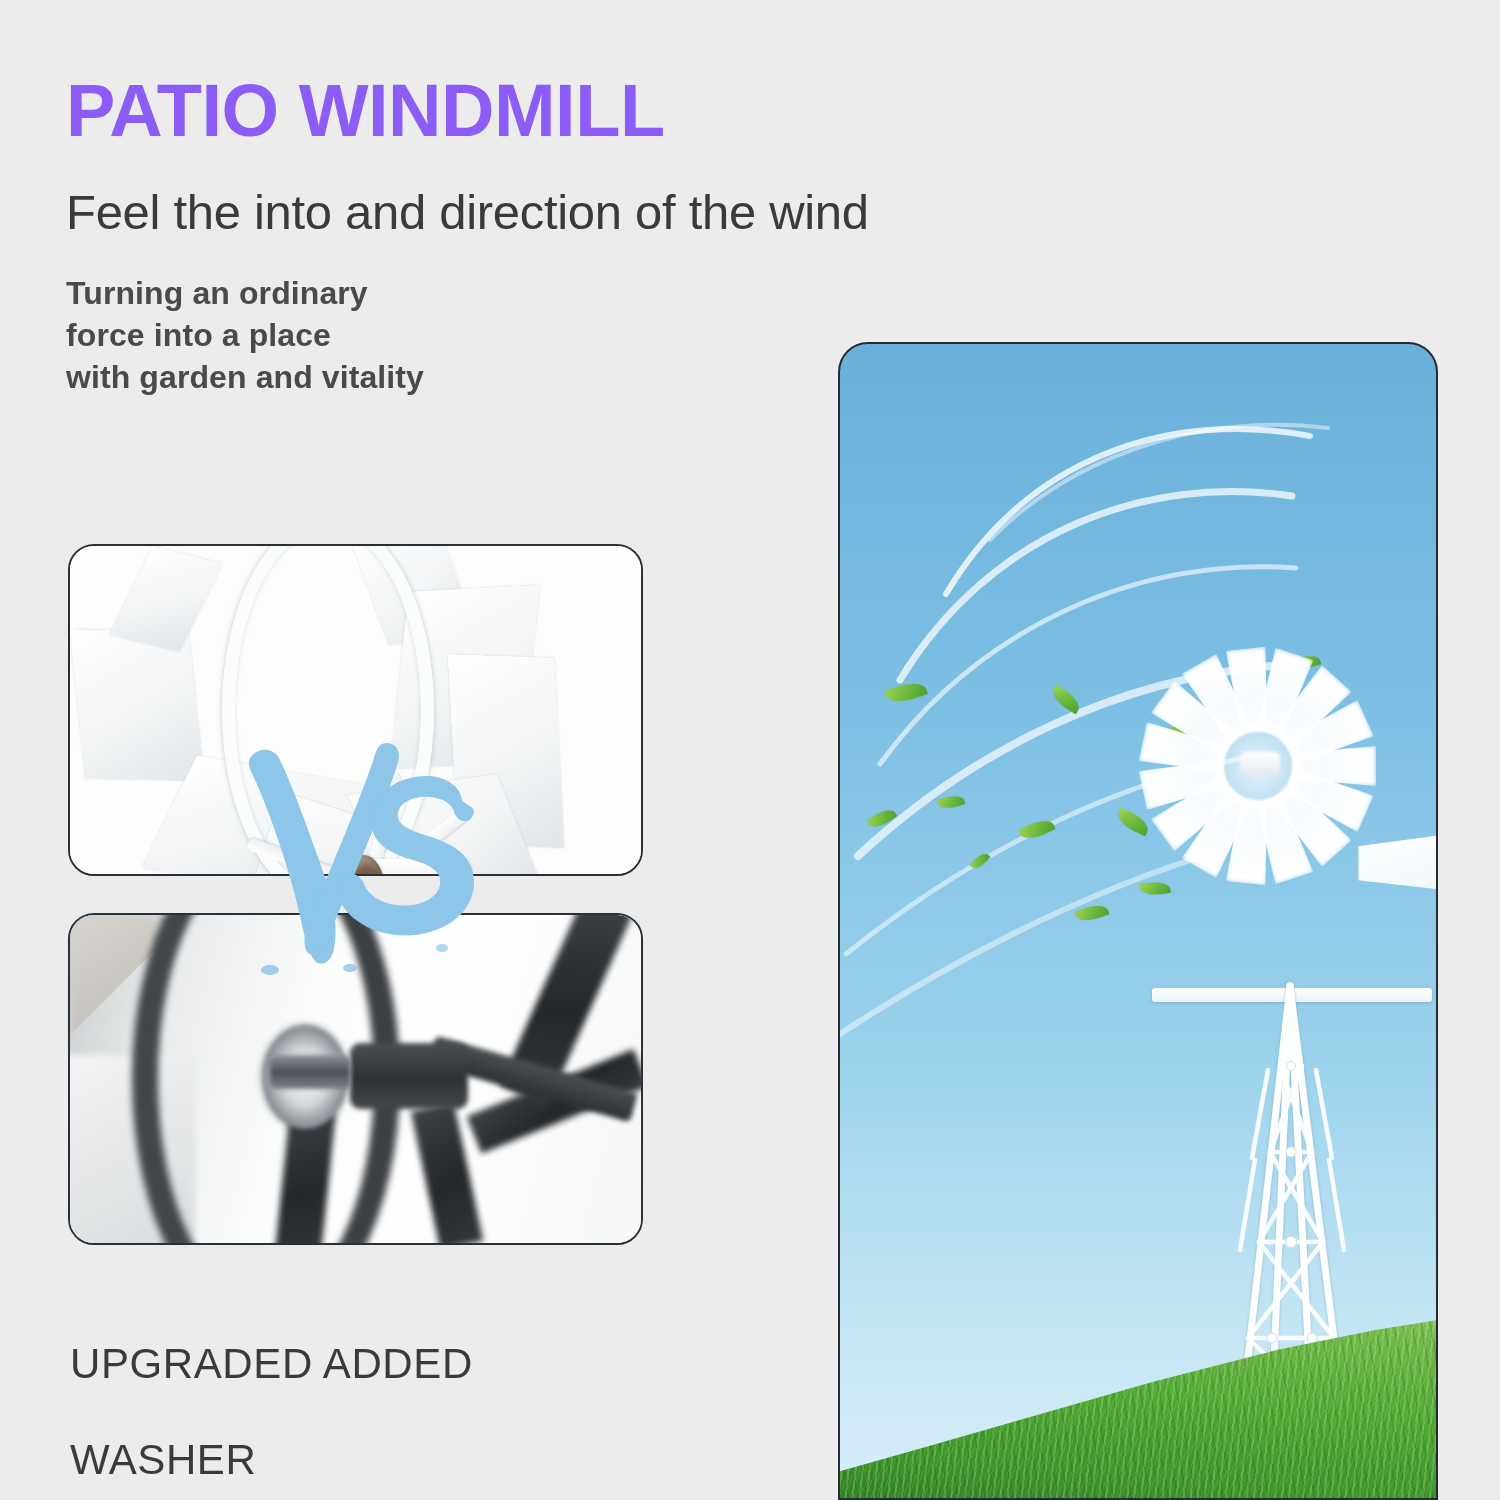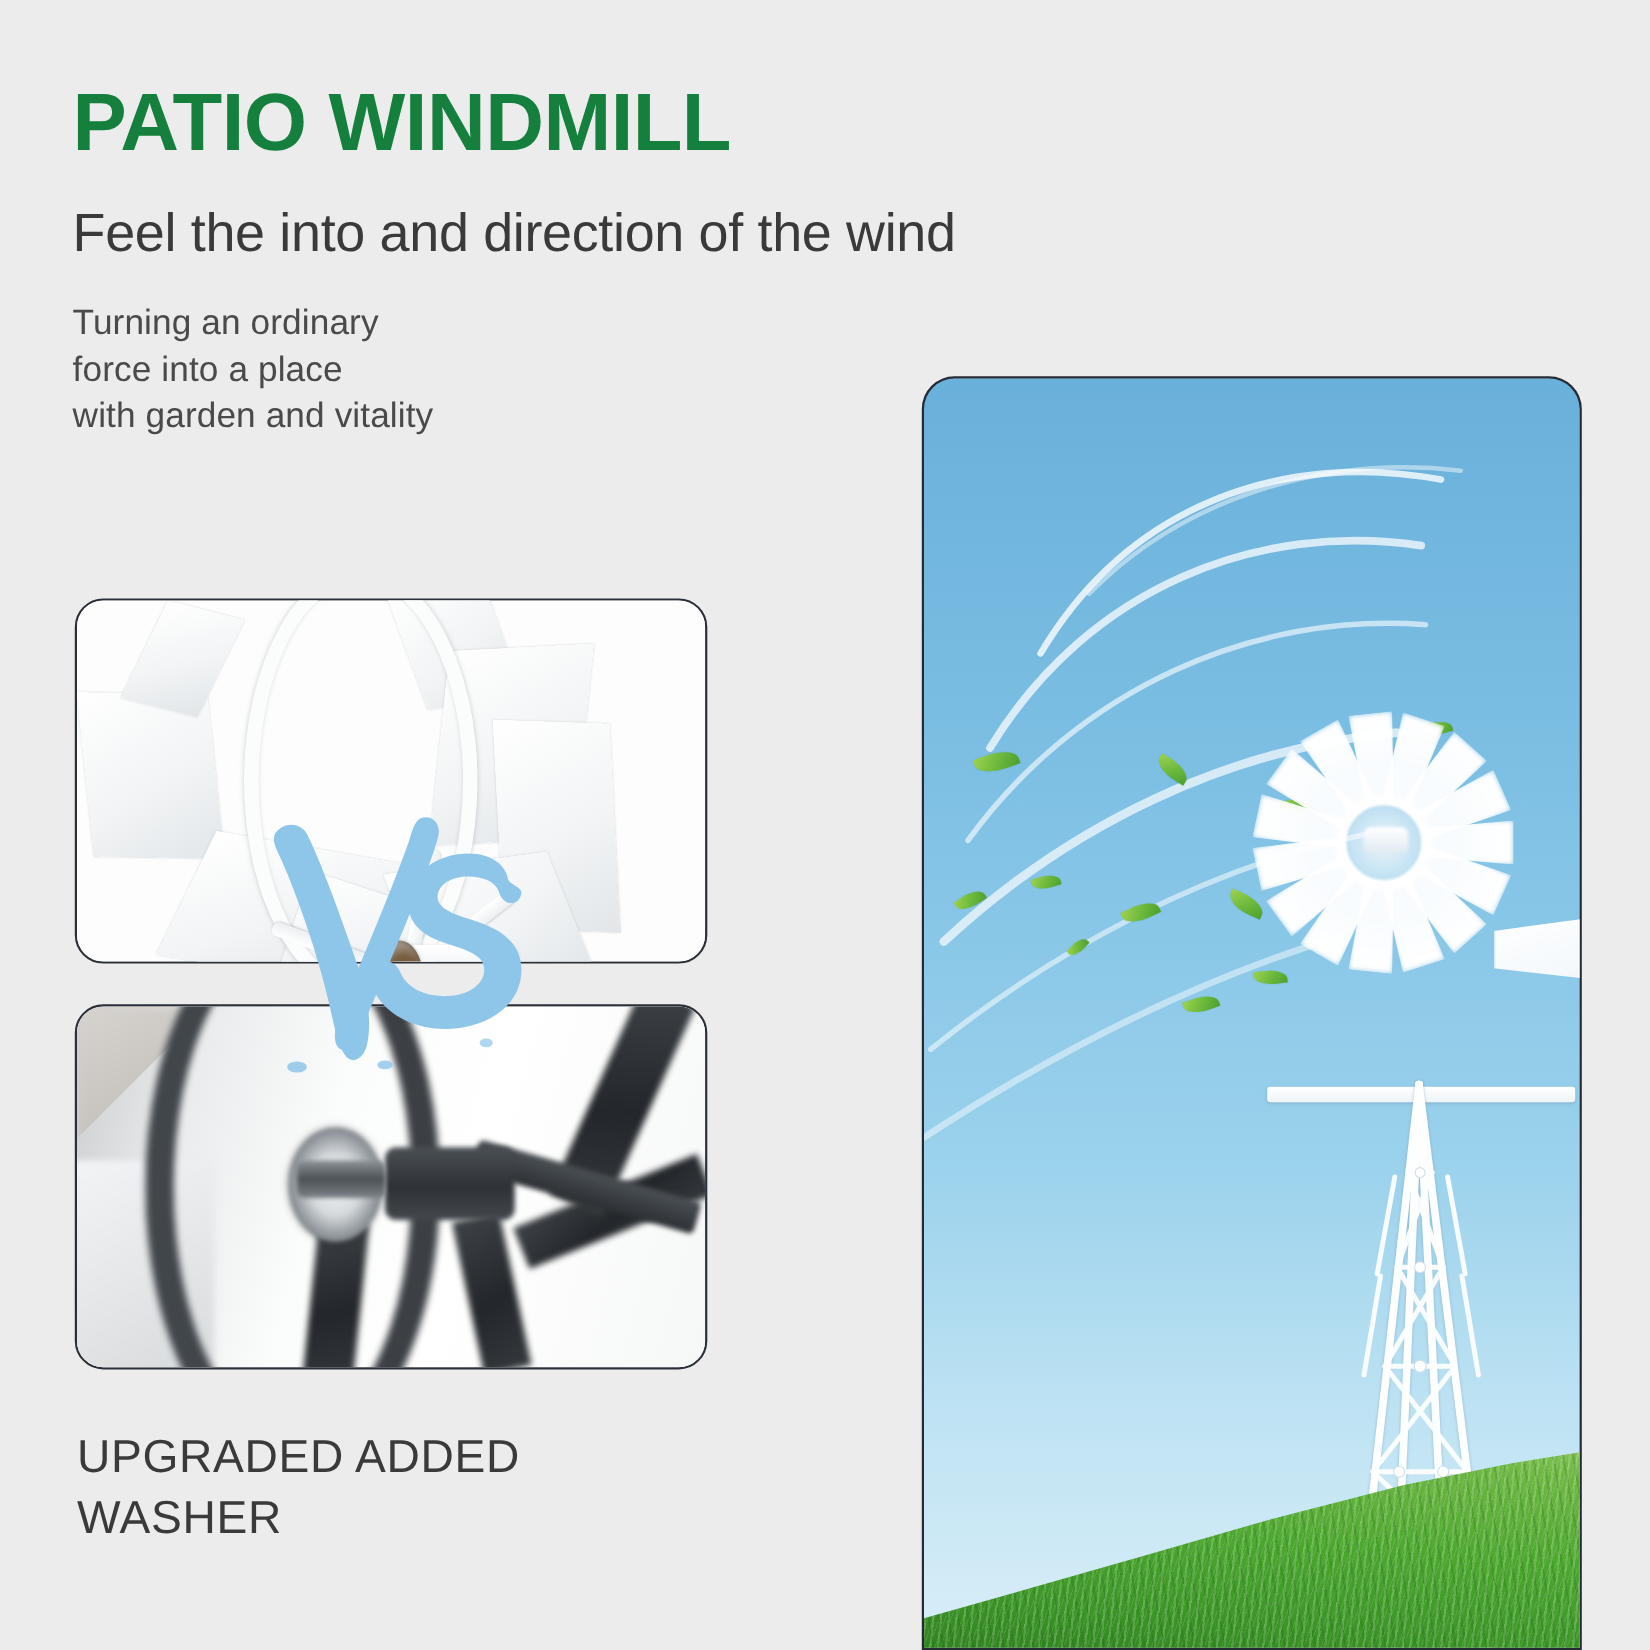--- a/index.html
+++ b/index.html
@@ -8,40 +8,40 @@
     background:#ececec;
     font-family:"Liberation Sans", sans-serif;
     overflow:hidden;
     position:relative;
   }
 
   
   #headline {
     position:absolute; left:66px; top:74px;
     font-size:74px; font-weight:bold; letter-spacing:-0.5px;
-    color:#15803d; line-height:1.0; white-space:nowrap;
+    color:#8b5cf6; line-height:1.0; white-space:nowrap;
   }
   #subhead {
     position:absolute; left:66px; top:186px;
     font-size:49px; font-weight:400; color:#3a3a3a;
     letter-spacing:-0.3px; line-height:1.1; white-space:nowrap;
   }
   #blurb {
     position:absolute; left:66px; top:272px;
     font-size:32px; font-weight:300; color:#4a4a4a;
     line-height:1.32; letter-spacing:0.1px;
   }
-  #blurb div { white-space:nowrap; }
+  #blurb div { white-space:nowrap;font-weight:bold; }
 
   #bottom-caption {
     position:absolute; left:70px; top:1296px;
     font-size:42px; font-weight:400; color:#3a3a3a;
     line-height:1.33; letter-spacing:0.6px;
   }
-  #bottom-caption div { white-space:nowrap; }
+  #bottom-caption div { white-space:nowrap;margin-top:40px; }
 
   
   .photo-card {
     position:absolute;
     border:2.5px solid #2a2f38;
     border-radius:26px;
     overflow:hidden;
     background:#fff;
   }
   #photo-top    { left:68px; top:544px;  width:575px; height:332px; }

